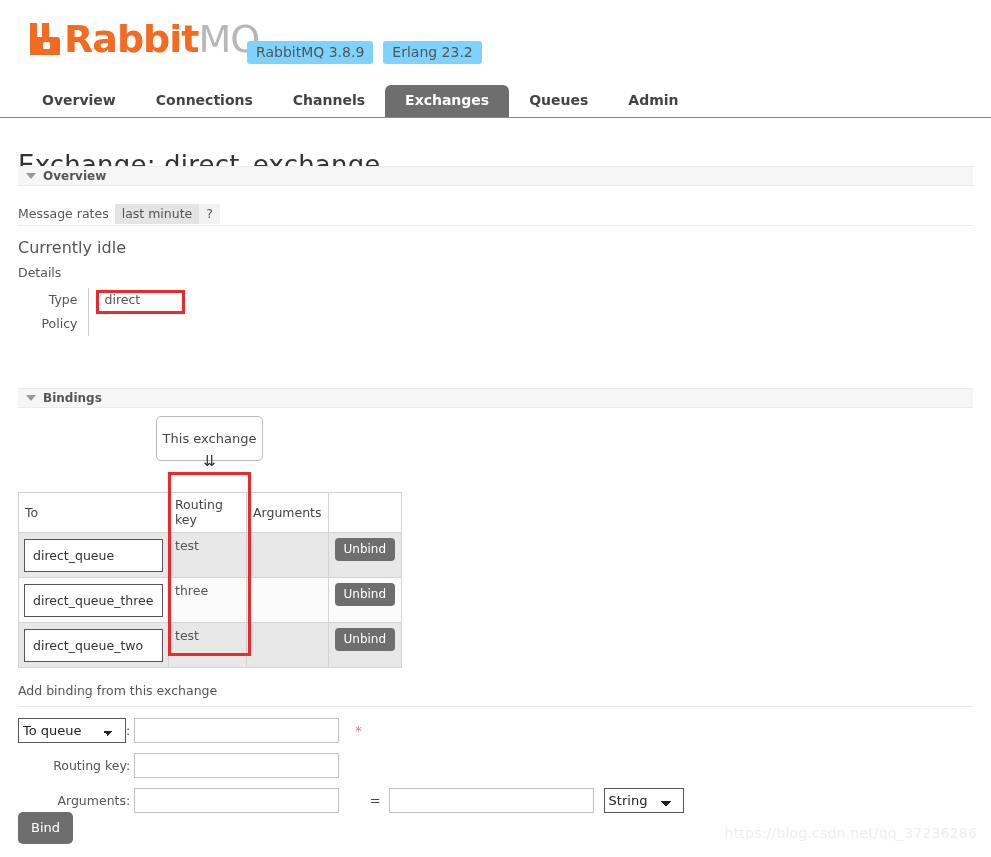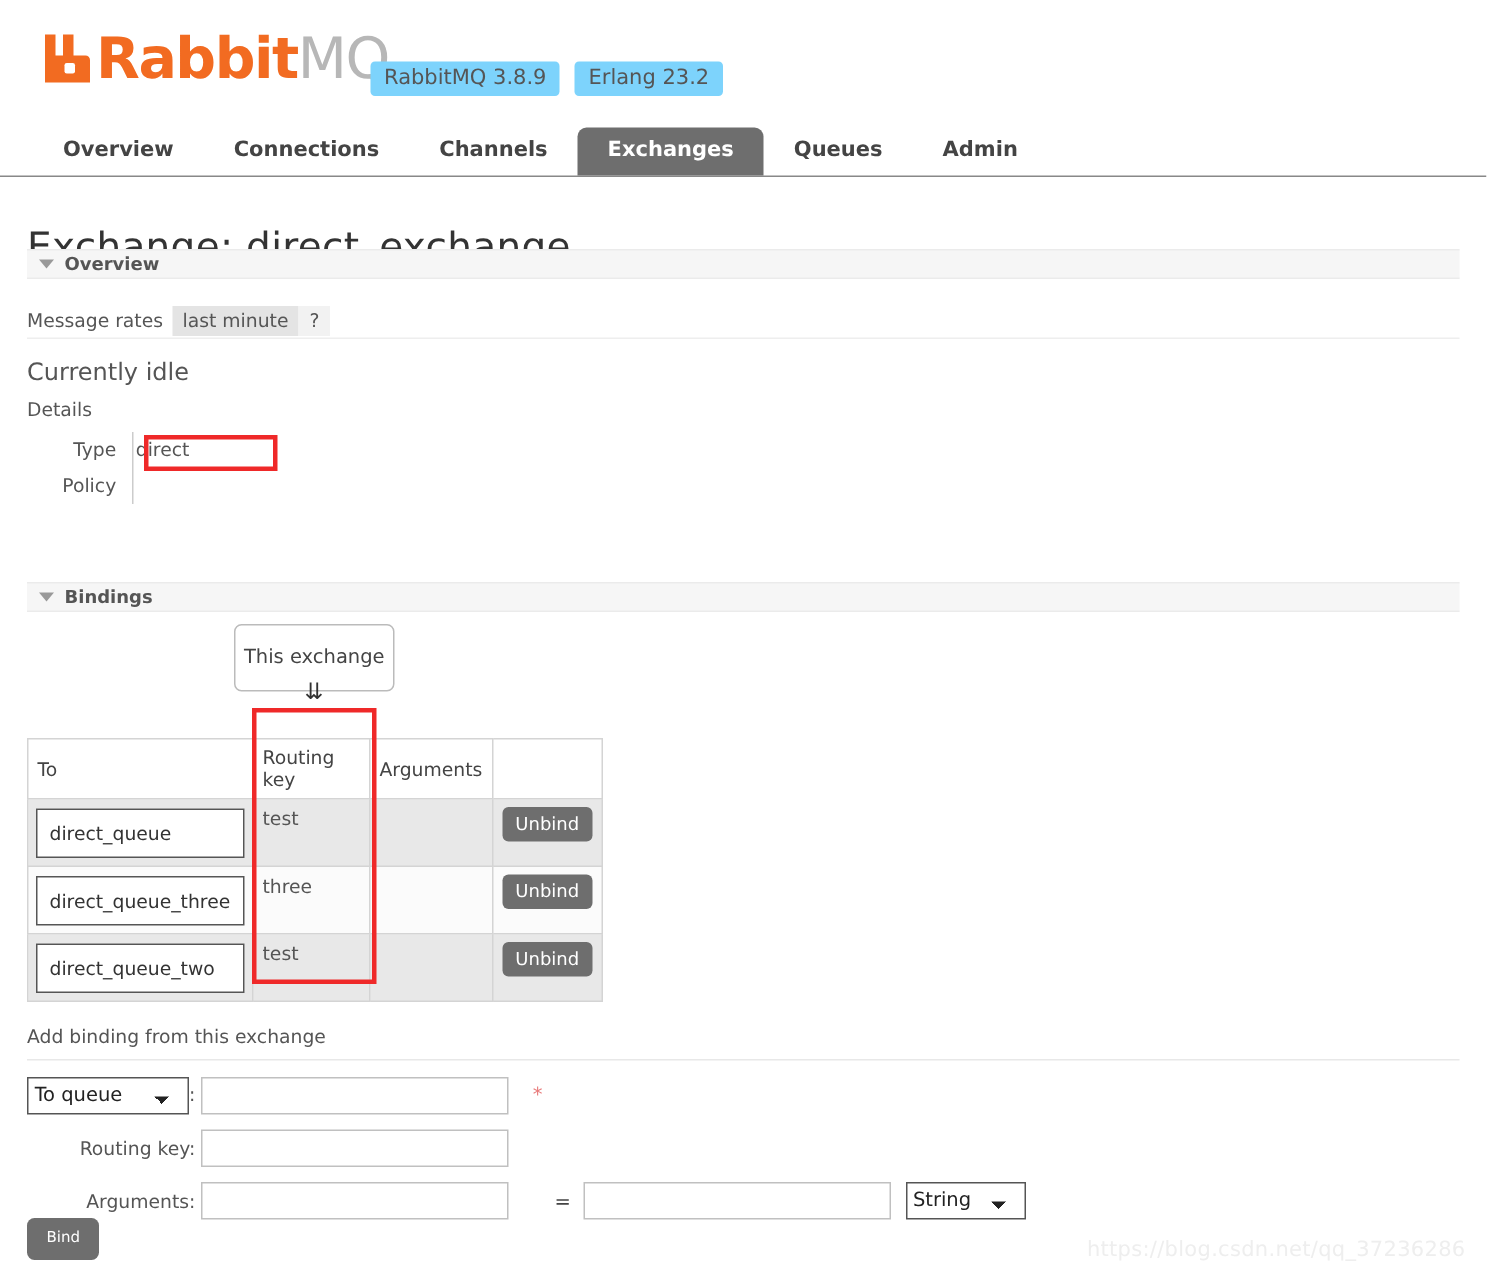--- a/index.html
+++ b/index.html
@@ -181,21 +181,21 @@
   }
   .details-table td.key {
     text-align: right;
     width: 70px;
     padding-right: 10px;
     padding-top: 4px;
     border-right: 1px solid #cccccc;
     height: 24px;
   }
   .details-table td.val {
-    padding-left: 2px;
+    padding-left: 16px;
     padding-top: 4px;
   }
   .abbr-true {
     font-size: 11px;
     color: #555555;
     border-bottom: 1px dotted #aaaaaa;
   }
   .feat-label { font-size: 12.5px; }
 
   
@@ -352,21 +352,21 @@
     color: #e87b7b;
     font-size: 13px;
     padding-left: 12px;
   }
   .eq-sign { padding: 0 8px; font-size: 13px; color: #444444; }
   .bind-btn {
     position: absolute;
     left: 18px; top: 812px;
     background: #6e6e6e;
     color: #ffffff;
-    font-size: 10px;
+    font-size: 13px;
     padding: 8px 13px 9px 13px;
     border-radius: 5px;
     border: none;
     font-family: inherit;
     cursor: pointer;
   }
 
   .watermark {
     position: absolute;
     right: 14px; bottom: 16px;

